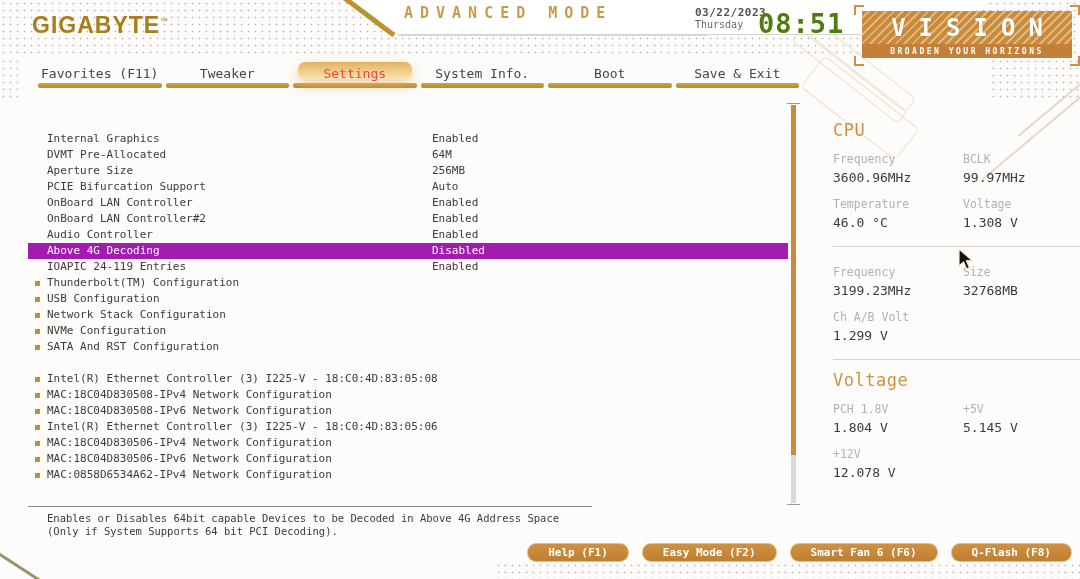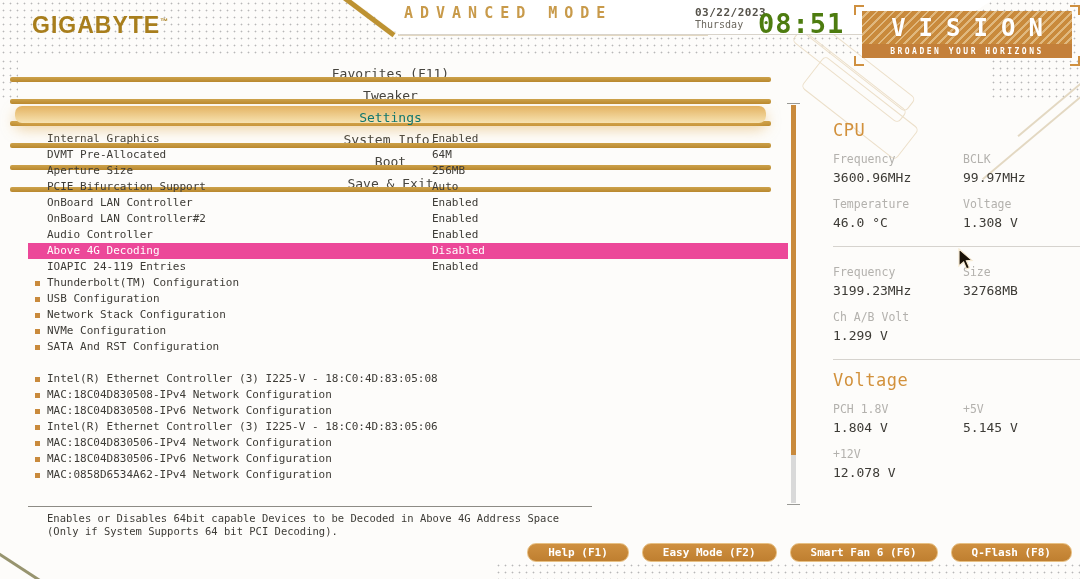--- a/index.html
+++ b/index.html
@@ -50,42 +50,42 @@
   #br-tr { right:-8px; top:-6px; border-left:none; border-bottom:none; }
   #br-bl { left:-8px; bottom:-8px; border-right:none; border-top:none; }
   #br-br { right:-8px; bottom:-8px; border-left:none; border-top:none; }
 
   
   .deco-key { position:absolute; border:1px solid #ecdfc9; border-radius:5px;
               transform:rotate(38deg); background:transparent; }
   .deco-line { position:absolute; background:#e3d8c2; height:1.5px; }
 
   
-  #tabbar { position:absolute; left:8px; top:60px; width:765px; height:28px;
-            display:flex;flex-direction:column; }
+  #tabbar { position:absolute; left:36px; top:60px; width:765px; height:28px;
+            display:flex; }
   .tab { position:relative; flex:1 1 0; text-align:center; cursor:pointer; }
   .tab-label { display:inline-block; margin-top:6px; font-size:13px; color:#46443e; }
   .tab-underline { position:absolute; left:2px; right:2px; bottom:0; height:5px;
                    border-radius:2px; background:linear-gradient(180deg,#cda24b,#b9882e); }
-  .tab.active .tab-label { color:#0f766e; position:relative; z-index:3; }
+  .tab.active .tab-label { color:#ef4444; position:relative; z-index:3; }
   .tab-pill { display:none; }
   .tab.active .tab-pill { display:block; position:absolute; left:7px; right:7px; top:2px;
     height:17px; border-radius:7px; z-index:2;
     background:linear-gradient(180deg,#e3b261,#f7e3b2);
     box-shadow:0 6px 14px rgba(226,174,86,.55); }
 
   
   #list { position:absolute; left:28px; top:131px; width:760px; }
   .row { position:relative; height:16px; line-height:16px; font-size:11px;
          color:#3d3b36; white-space:nowrap; cursor:default; }
   .row .rlabel { position:absolute; left:19px; }
   .row .rvalue { position:absolute; left:404px; }
   .row .bullet { position:absolute; left:7px; top:5.5px; width:5px; height:5px;
                  background:#c98a3c; }
-  .row.selected { background:#ec4899; color:#ffffff; }
+  .row.selected { background:#a21caf; color:#ffffff; }
   .row.spacer { height:16px; }
 
   
   #scroll-track { position:absolute; left:791px; top:105px; width:5px; height:350px;
                   background:#c98a3c; }
   #scroll-thumb { position:absolute; left:791px; top:455px; width:5px; height:48px;
                   background:#d9d9d9; }
   .scroll-cap { position:absolute; left:787px; width:13px; height:1px; background:#9a9a96; }
 
   

